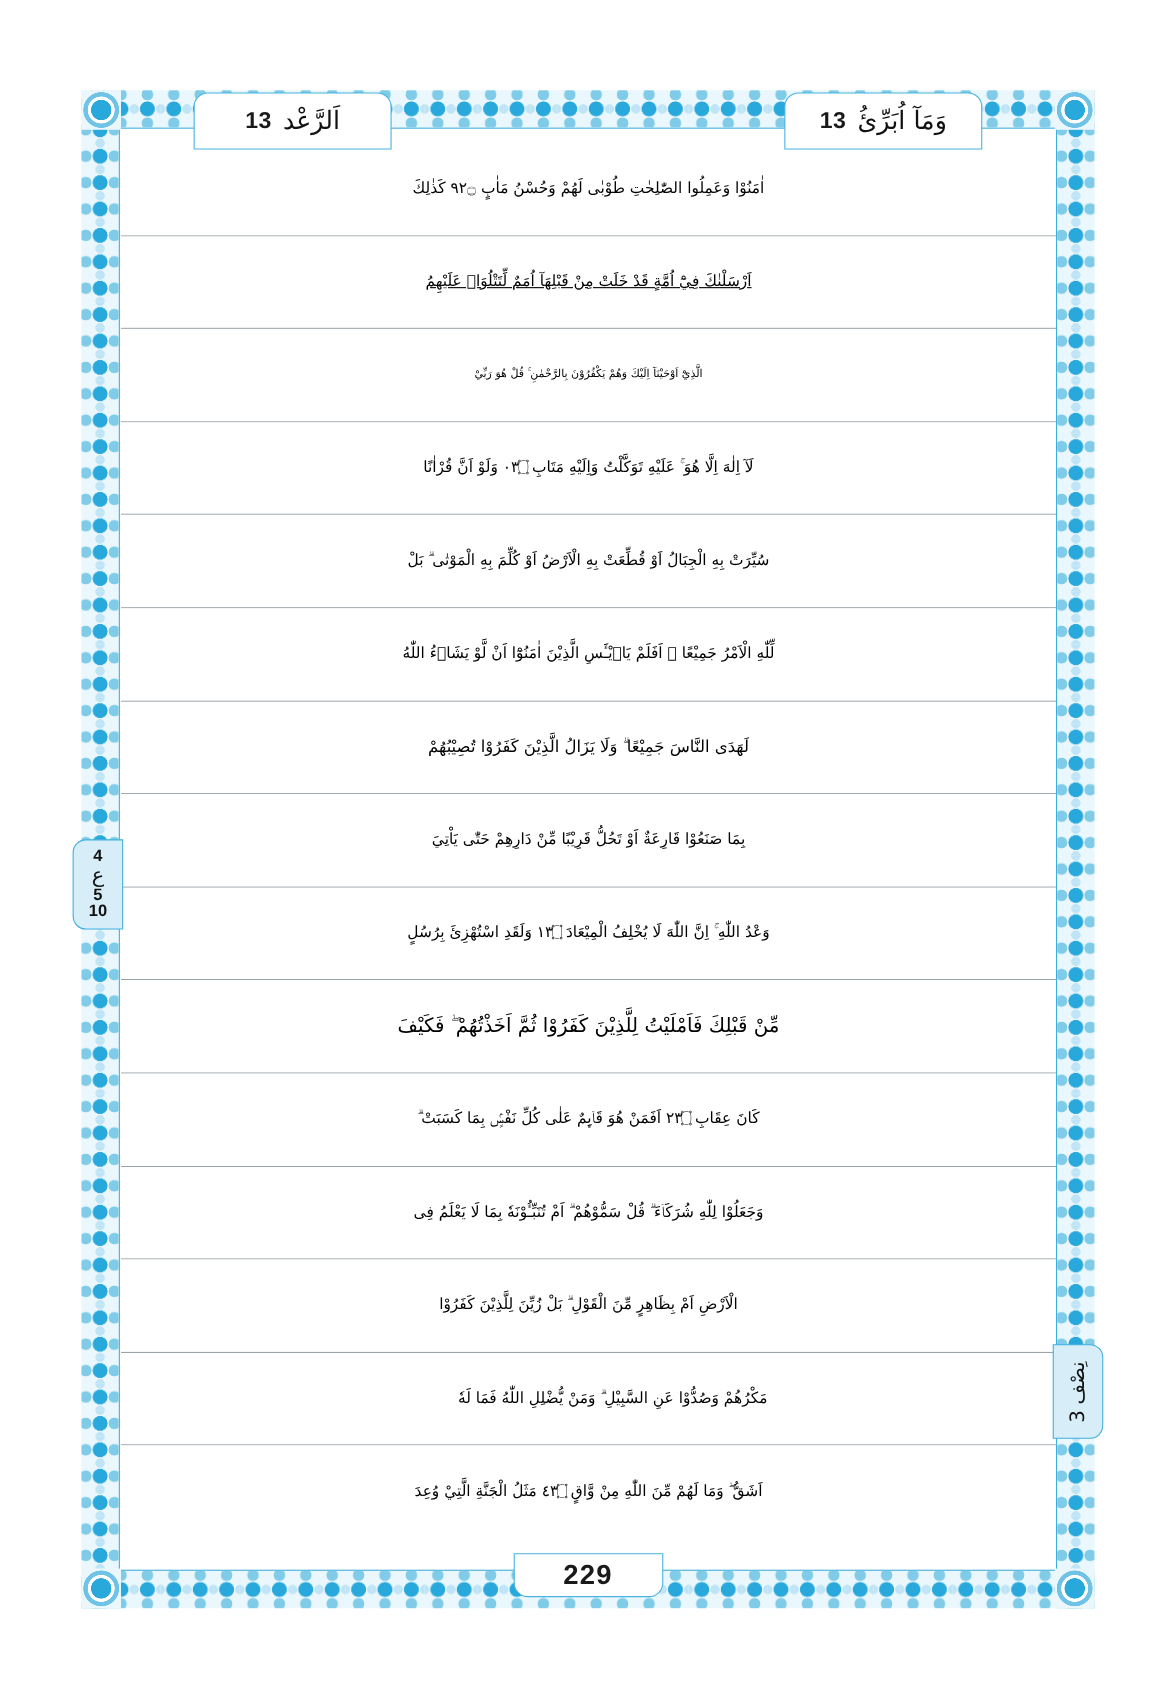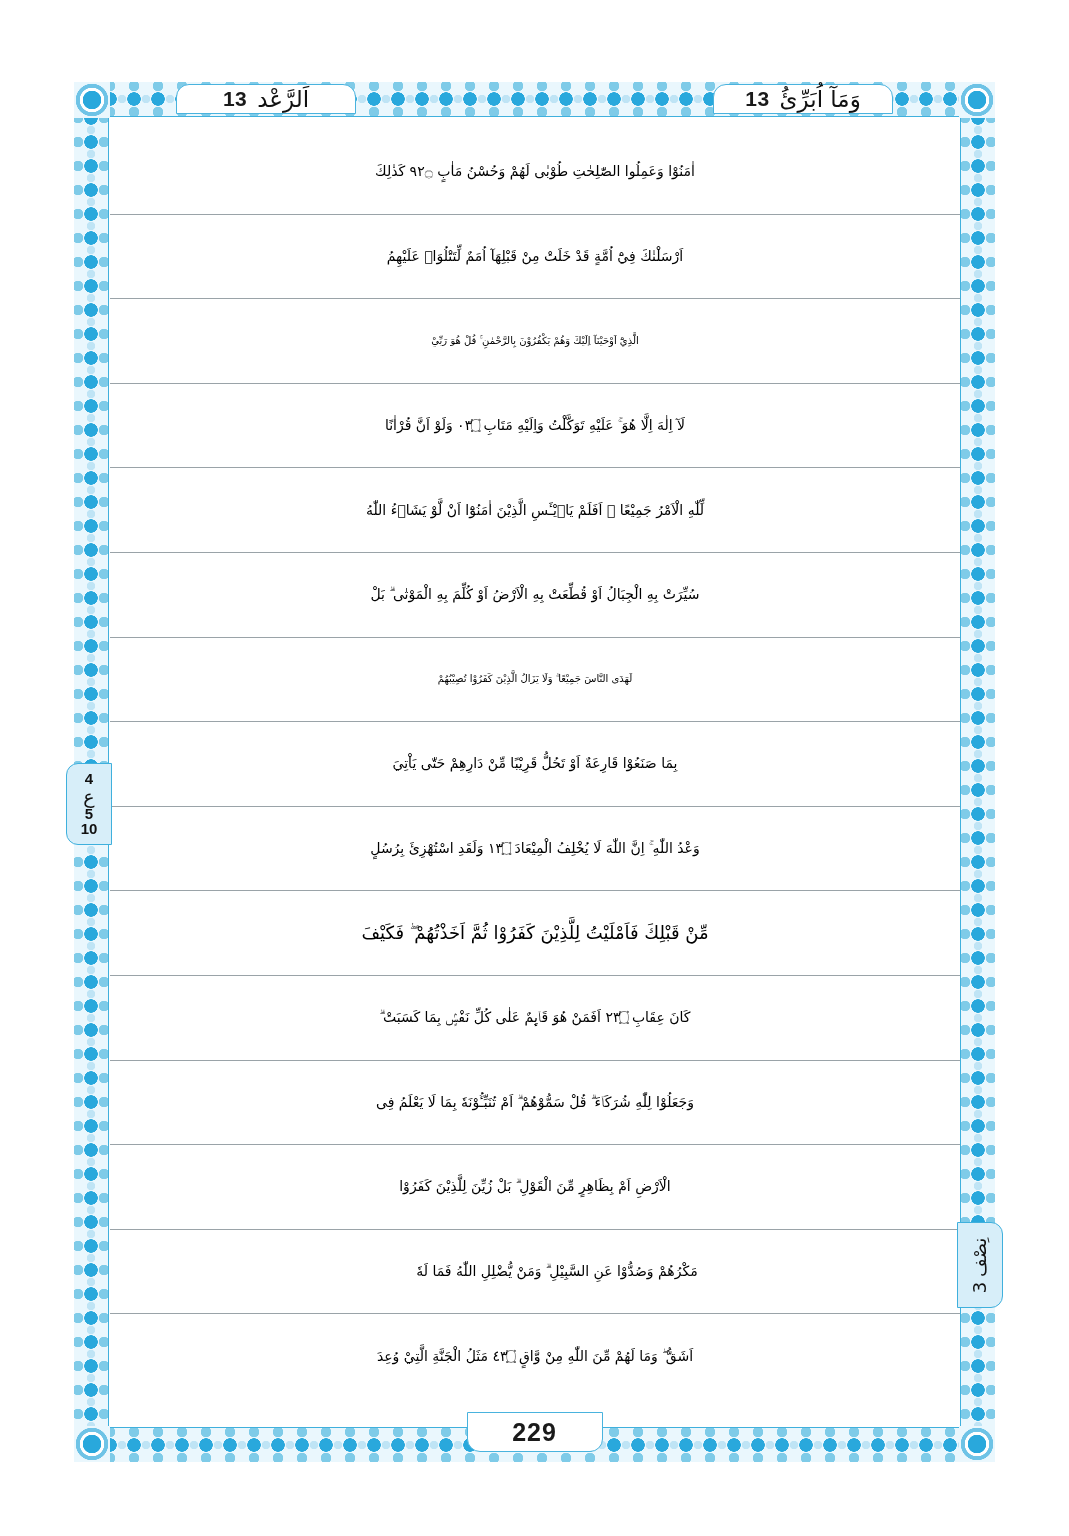--- a/index.html
+++ b/index.html
@@ -84,21 +84,21 @@
     left: 34px; top: 34px;
     width: 853px; height: 1312px;
     border: 1.5px solid #3fb0dd;
     background: #ffffff;
   }
 
   
   .cartouche {
     position: absolute;
     top: 84px;
-    height: 30px;
+    height: 52px;
     background: #ffffff;
     border: 1.6px solid #49b3de;
     border-radius: 13px 13px 0 0;
     display: flex;
     align-items: center;
     justify-content: center;
     gap: 10px;
     z-index: 5;
     padding: 0 14px;
   }
@@ -256,36 +256,36 @@
   <div id="cartouche-juz" class="cartouche">
     <span class="cart-num">13</span>
     <span class="cart-ar">وَمَآ اُبَرِّئُ</span>
   </div>
 
   <div id="text-block">
     <div class="ayah-line">
         <div class="ayah-text" style="font-size: 14px;">اٰمَنُوْا وَعَمِلُوا الصّٰلِحٰتِ طُوْبٰى لَهُمْ وَحُسْنُ مَاٰبٍ ۝٢٩ كَذٰلِكَ</div>
       </div>
     <div class="ayah-line">
-        <div class="ayah-text" style="font-size: 14px;">اَرْسَلْنٰكَ فِيْٓ اُمَّةٍ قَدْ خَلَتْ مِنْ قَبْلِهَآ اُمَمٌ لِّتَتْلُوَا۟ عَلَيْهِمُ</div>
+        <div class="ayah-text" style="font-size: 14px; text-decoration: underline;">اَرْسَلْنٰكَ فِيْٓ اُمَّةٍ قَدْ خَلَتْ مِنْ قَبْلِهَآ اُمَمٌ لِّتَتْلُوَا۟ عَلَيْهِمُ</div>
       </div>
     <div class="ayah-line">
         <div class="ayah-text" style="font-size: 10px;">الَّذِيْٓ اَوْحَيْنَآ اِلَيْكَ وَهُمْ يَكْفُرُوْنَ بِالرَّحْمٰنِ ۚ قُلْ هُوَ رَبِّيْ</div>
       </div>
     <div class="ayah-line">
         <div class="ayah-text" style="font-size: 14px;">لَآ اِلٰهَ اِلَّا هُوَ ۚ عَلَيْهِ تَوَكَّلْتُ وَاِلَيْهِ مَتَابِ ۝٣٠ وَلَوْ اَنَّ قُرْاٰنًا</div>
       </div>
     <div class="ayah-line">
+        <div class="ayah-text" style="font-size: 14px;">سُيِّرَتْ بِهِ الْجِبَالُ اَوْ قُطِّعَتْ بِهِ الْاَرْضُ اَوْ كُلِّمَ بِهِ الْمَوْتٰى ۗ بَلْ</div>
+      </div>
+    <div class="ayah-line">
         <div class="ayah-text" style="font-size: 14px;">لِّلّٰهِ الْاَمْرُ جَمِيْعًا ۗ اَفَلَمْ يَا۟يْـَٔسِ الَّذِيْنَ اٰمَنُوْٓا اَنْ لَّوْ يَشَاۤءُ اللّٰهُ</div>
       </div>
     <div class="ayah-line">
-        <div class="ayah-text" style="font-size: 14px;">سُيِّرَتْ بِهِ الْجِبَالُ اَوْ قُطِّعَتْ بِهِ الْاَرْضُ اَوْ كُلِّمَ بِهِ الْمَوْتٰى ۗ بَلْ</div>
-      </div>
-    <div class="ayah-line">
-        <div class="ayah-text" style="font-size: 10px;">لَهَدَى النَّاسَ جَمِيْعًا ۗ وَلَا يَزَالُ الَّذِيْنَ كَفَرُوْا تُصِيْبُهُمْ</div>
+        <div class="ayah-text" style="font-size: 15px;">لَهَدَى النَّاسَ جَمِيْعًا ۗ وَلَا يَزَالُ الَّذِيْنَ كَفَرُوْا تُصِيْبُهُمْ</div>
       </div>
     <div class="ayah-line">
         <div class="ayah-text" style="font-size: 14px;">بِمَا صَنَعُوْا قَارِعَةٌ اَوْ تَحُلُّ قَرِيْبًا مِّنْ دَارِهِمْ حَتّٰى يَاْتِيَ</div>
       </div>
     <div class="ayah-line">
         <div class="ayah-text" style="font-size: 14px;">وَعْدُ اللّٰهِ ۚ اِنَّ اللّٰهَ لَا يُخْلِفُ الْمِيْعَادَ ۝٣١ وَلَقَدِ اسْتُهْزِئَ بِرُسُلٍ</div>
       </div>
     <div class="ayah-line">
         <div class="ayah-text" style="font-size: 18px;">مِّنْ قَبْلِكَ فَاَمْلَيْتُ لِلَّذِيْنَ كَفَرُوْا ثُمَّ اَخَذْتُهُمْ ۖ فَكَيْفَ</div>
       </div>

